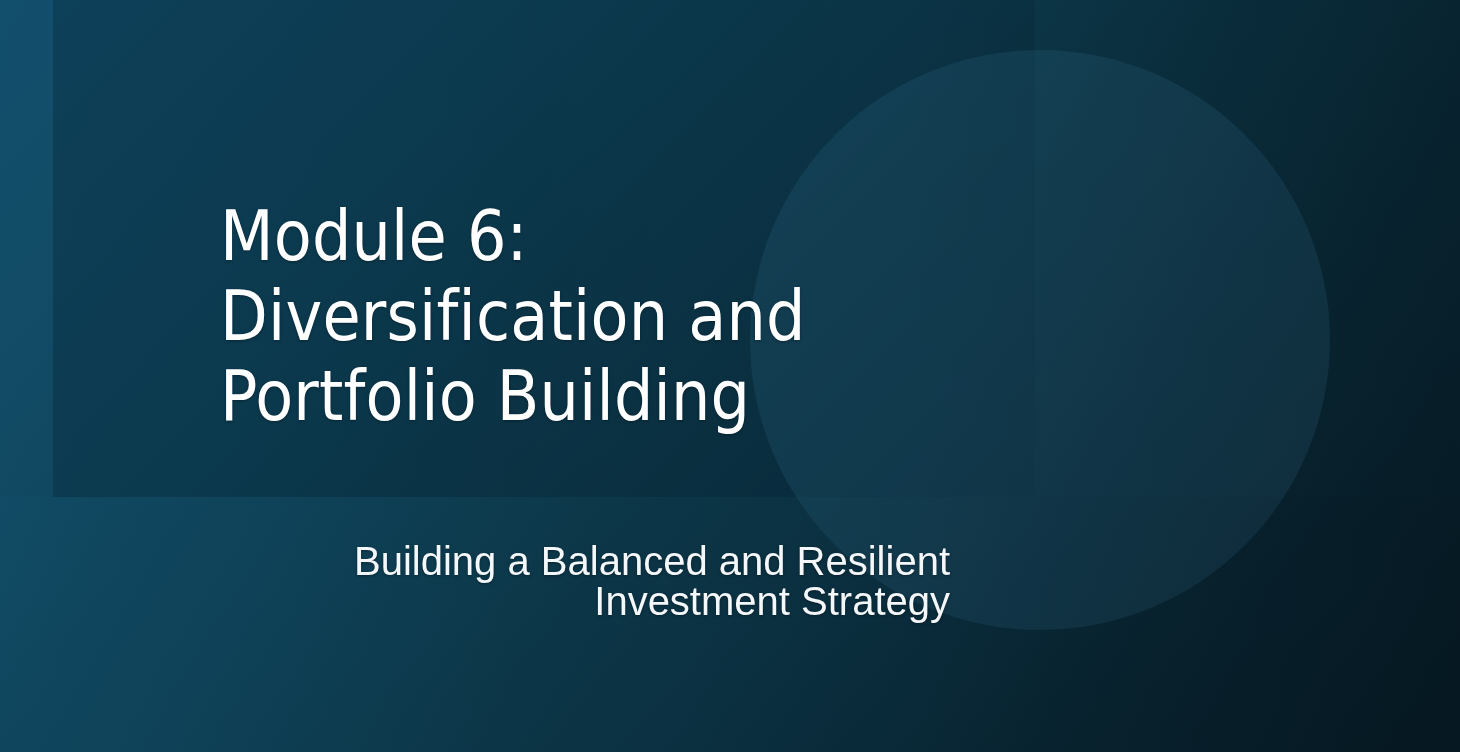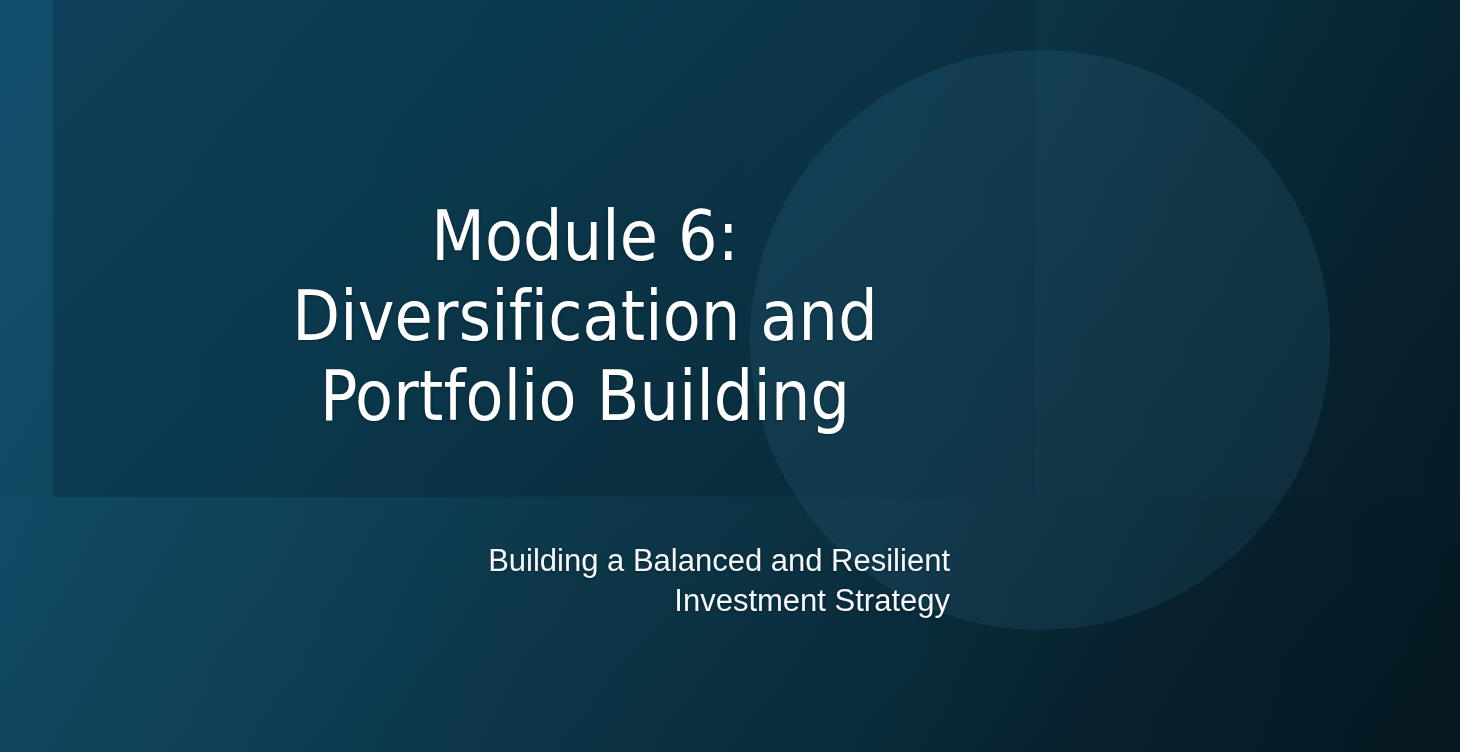--- a/index.html
+++ b/index.html
@@ -85,21 +85,21 @@
         rgba(4,18,26,0.12) 100%);
     pointer-events: none;
   }
 
   
   .text-block {
     position: absolute;
     left: 220px;
     top: 196px;
     width: 730px;
-    text-align: center;
+    text-align: left;
     pointer-events: none;
   }
   .slide-title {
     margin: 0;
     font-family: "DejaVu Sans Condensed", "Liberation Sans Narrow", "DejaVu Sans", sans-serif;
     font-size: 69px;
     line-height: 80px;
     font-weight: 400;
     color: #ffffff;
     letter-spacing: 0.2px;
@@ -107,21 +107,21 @@
     text-shadow: 0 1px 3px rgba(0,0,0,0.30);
   }
   .slide-subtitle {
     margin: 0;
     position: absolute;
     left: 220px;
     top: 541px;
     width: 730px;
     text-align: right;
     font-family: "Liberation Sans", sans-serif;
-    font-size: 31px;
+    font-size: 40px;
     line-height: 40px;
     font-weight: 400;
     color: #f4f8fa;
     white-space: pre-line;
     text-shadow: 0 1px 3px rgba(0,0,0,0.35);
     pointer-events: none;
   }
 </style>
 </head>
 <body>

